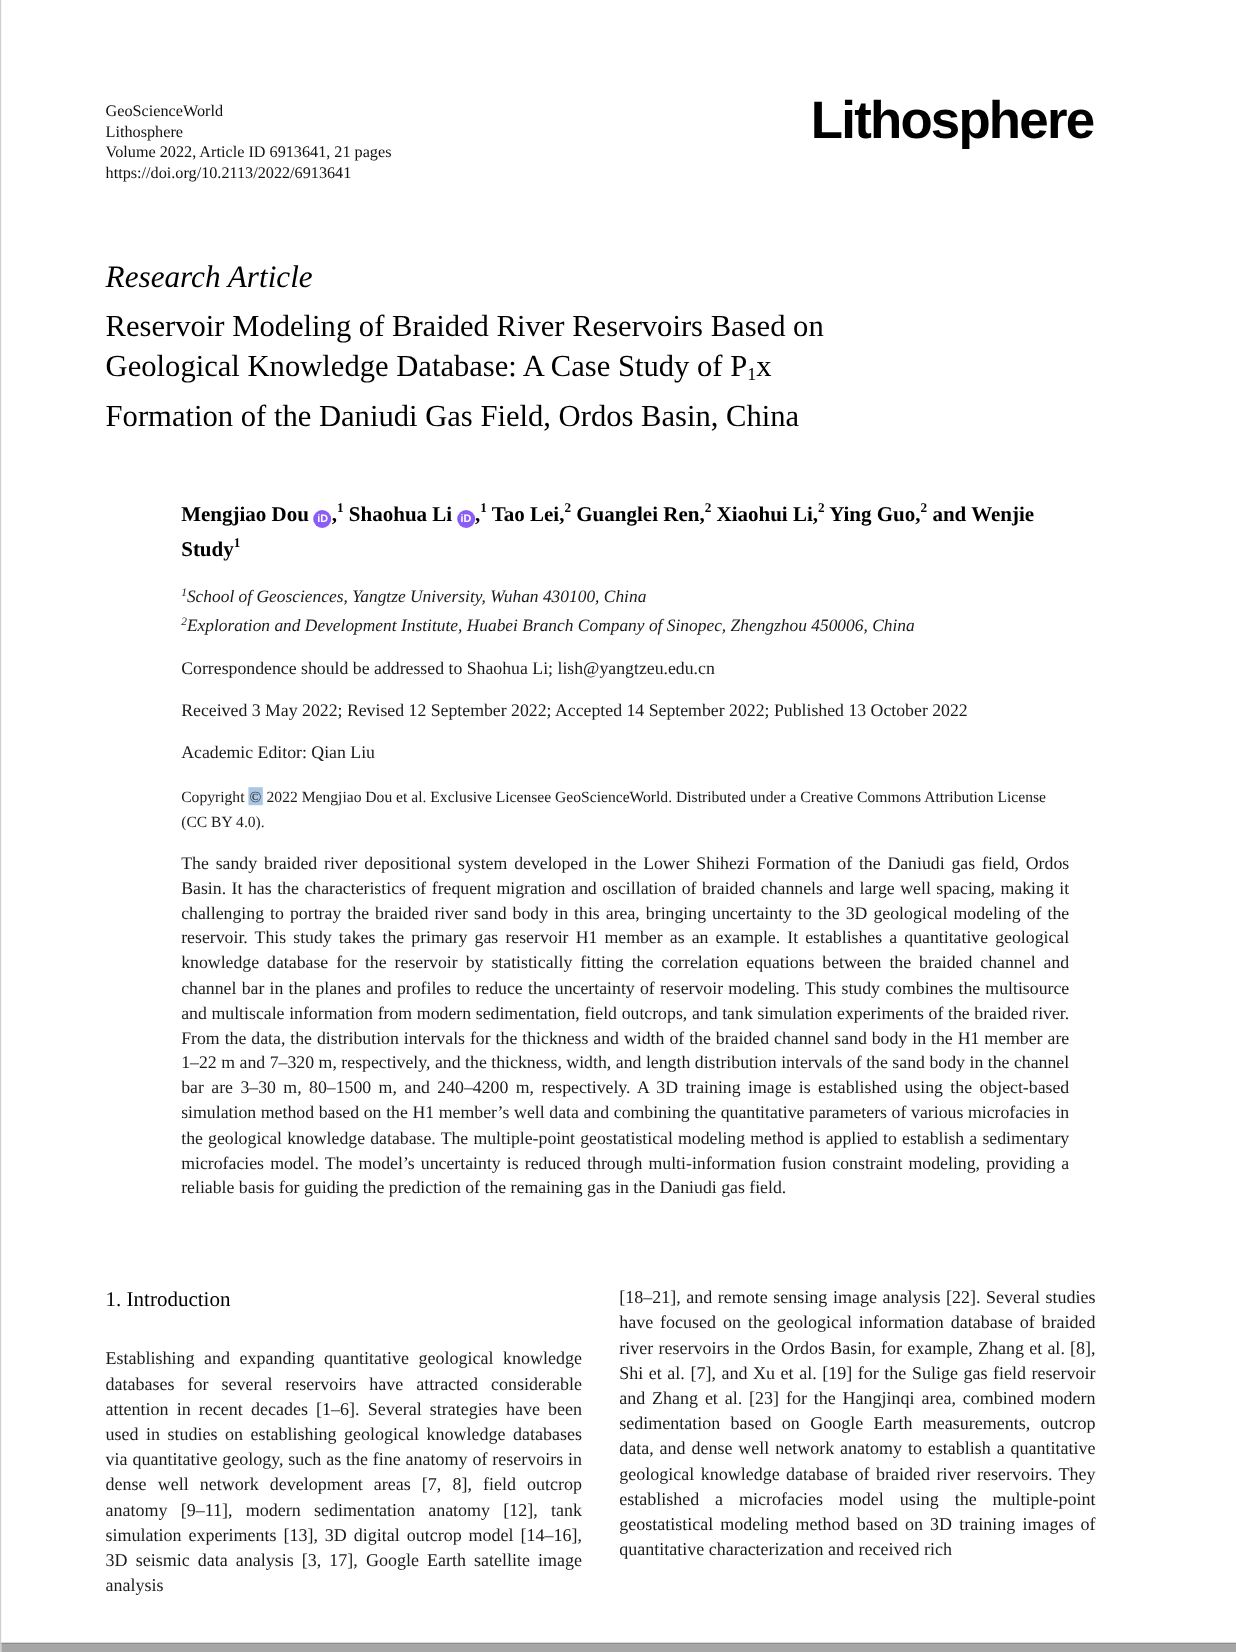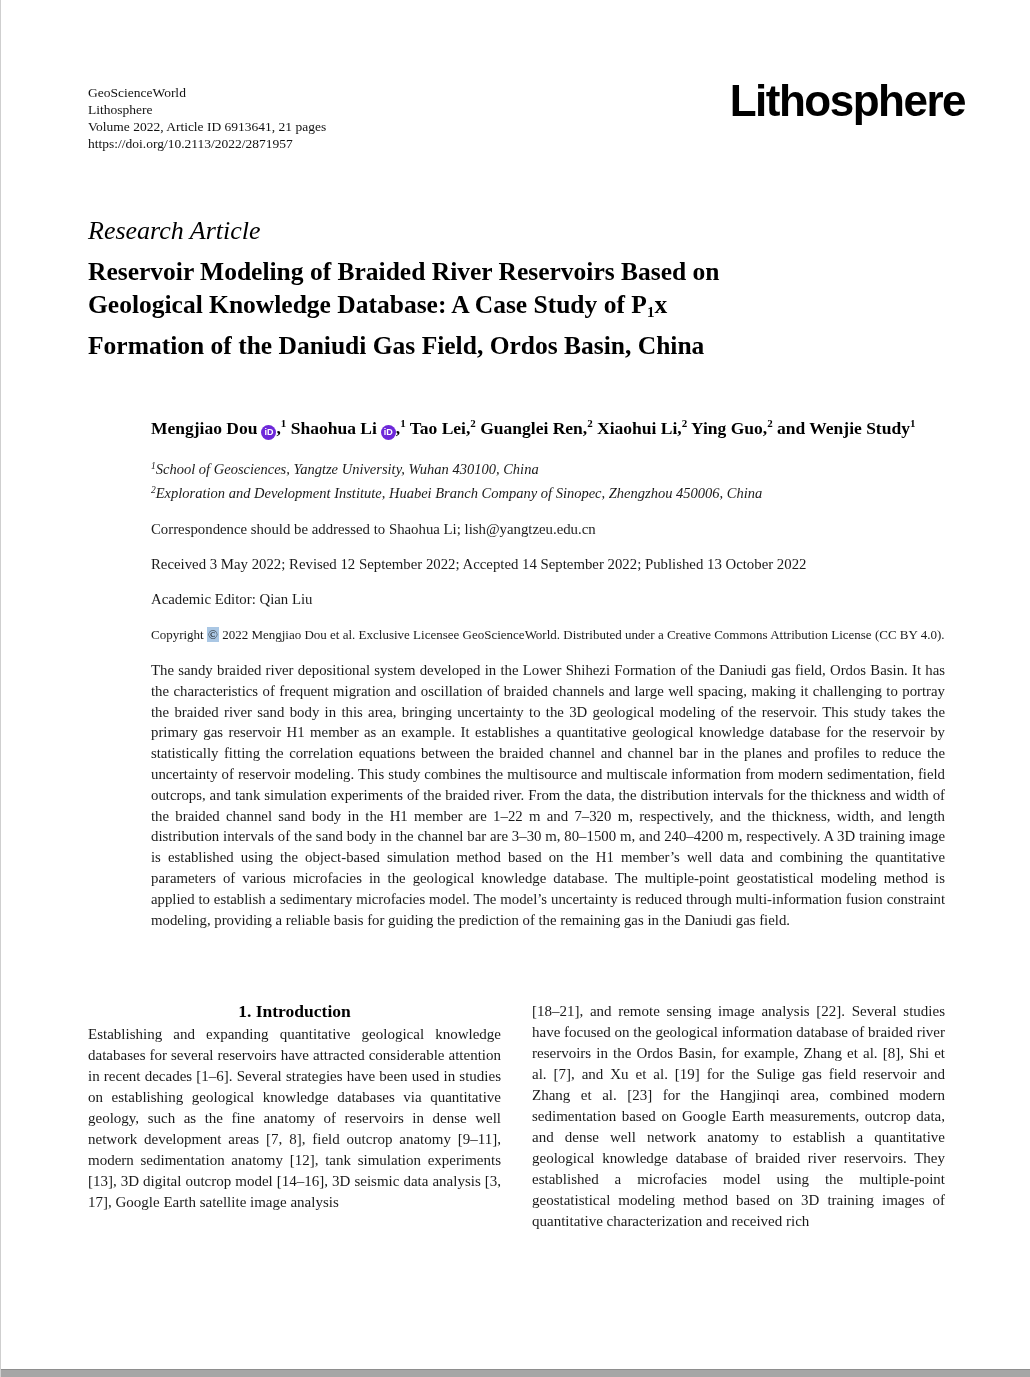--- a/index.html
+++ b/index.html
@@ -9,21 +9,21 @@
   .page {
     position: relative;
     width: 1030px;
     height: 1377px;
     background: #ffffff;
     overflow: hidden;
     border-left: 1px solid #cfcfcf;
   }
 
   .content {
-    padding: 84px 63px 0 87px;
+    padding: 84px 117px 0 87px;
   }
 
   
   .masthead { display: flex; justify-content: space-between; align-items: flex-start; }
   .pub-info { font-size: 13.5px; line-height: 17px; color: #111; }
   .logo {
     font-family: "Liberation Sans", sans-serif;
     font-weight: 700;
     font-size: 44px;
     letter-spacing: -1.5px;
@@ -34,21 +34,21 @@
 
   
   .article-type {
     margin-top: 64px;
     font-style: italic;
     font-size: 26px;
     color: #000;
   }
   .article-title {
     margin-top: 9px;
-    font-weight: 700;
+    font-weight: 400;
     font-size: 25.5px;
     line-height: 33px;
     color: #000;
     font-family: "Liberation Serif", serif;
   }
   .article-title sub { font-size: 15px; vertical-align: -4px; }
 
   .byline-block { margin-left: 63px; margin-right: 22px; }
 
   .authors {
@@ -58,21 +58,21 @@
     line-height: 25px;
     color: #000;
   }
   .authors sup { font-size: 11px; vertical-align: 7px; font-weight: 700; }
   .orcid-icon {
     display: inline-flex;
     align-items: center;
     justify-content: center;
     width: 15px; height: 15px;
     border-radius: 50%;
-    background: #6d28d9;
+    background: #8b5cf6;
     color: #fff;
     font-family: "Liberation Sans", sans-serif;
     font-size: 9px;
     font-weight: 700;
     vertical-align: -1px;
     margin-left: 4px;
     cursor: pointer;
   }
 
   .affiliations { margin-top: 15px; font-style: italic; font-size: 14.5px; line-height: 21px; }
@@ -91,24 +91,23 @@
 
   
   .intro {
     display: flex;
     gap: 31px;
     margin-top: 71px;
   }
   .col { width: 413px; }
   .section-heading {
     font-size: 17.5px;
-    font-weight: 700;
+    font-weight: 400;
     color: #000;
-    margin-bottom: 2px;
-    text-align: center;
+    margin-bottom: 30px;
   }
   .body-text {
     font-size: 15px;
     line-height: 21px;
     text-align: justify;
     font-family: Liberation Serif, serif;
   }
 
   
   .dl-footer {
@@ -133,21 +132,21 @@
 <body>
 
 <div class="page">
   <div class="content">
 
     <div class="masthead">
       <div class="pub-info">
         <div>GeoScienceWorld</div>
         <div>Lithosphere</div>
         <div>Volume 2022, Article ID 6913641, 21 pages</div>
-        <div>https://doi.org/10.2113/2022/2871957</div>
+        <div>https://doi.org/10.2113/2022/6913641</div>
       </div>
       <div class="logo">Lithosphere</div>
     </div>
 
     <div class="article-type">Research Article</div>
 
     <h1 class="article-title">
       <div>Reservoir Modeling of Braided River Reservoirs Based on</div>
       <div><span>Geological Knowledge Database: A Case Study of P</span><sub>1</sub><span>x</span></div>
       <div>Formation of the Daniudi Gas Field, Ordos Basin, China</div>

